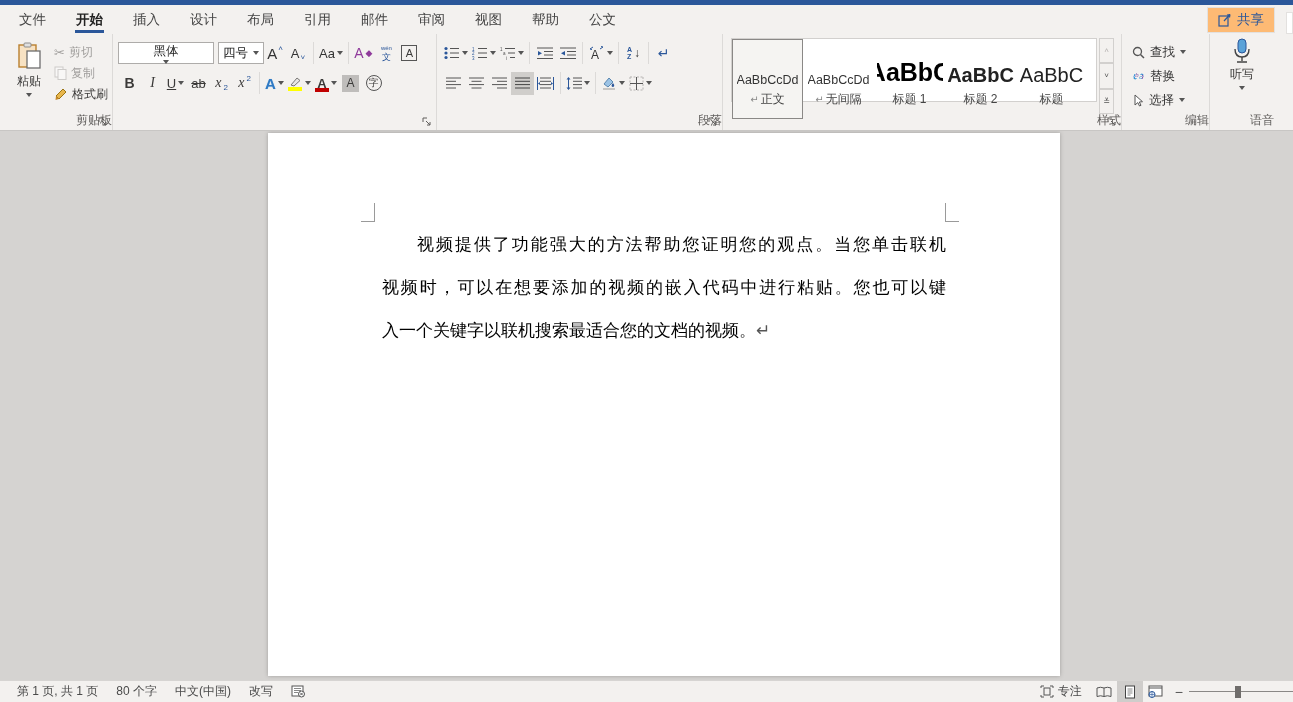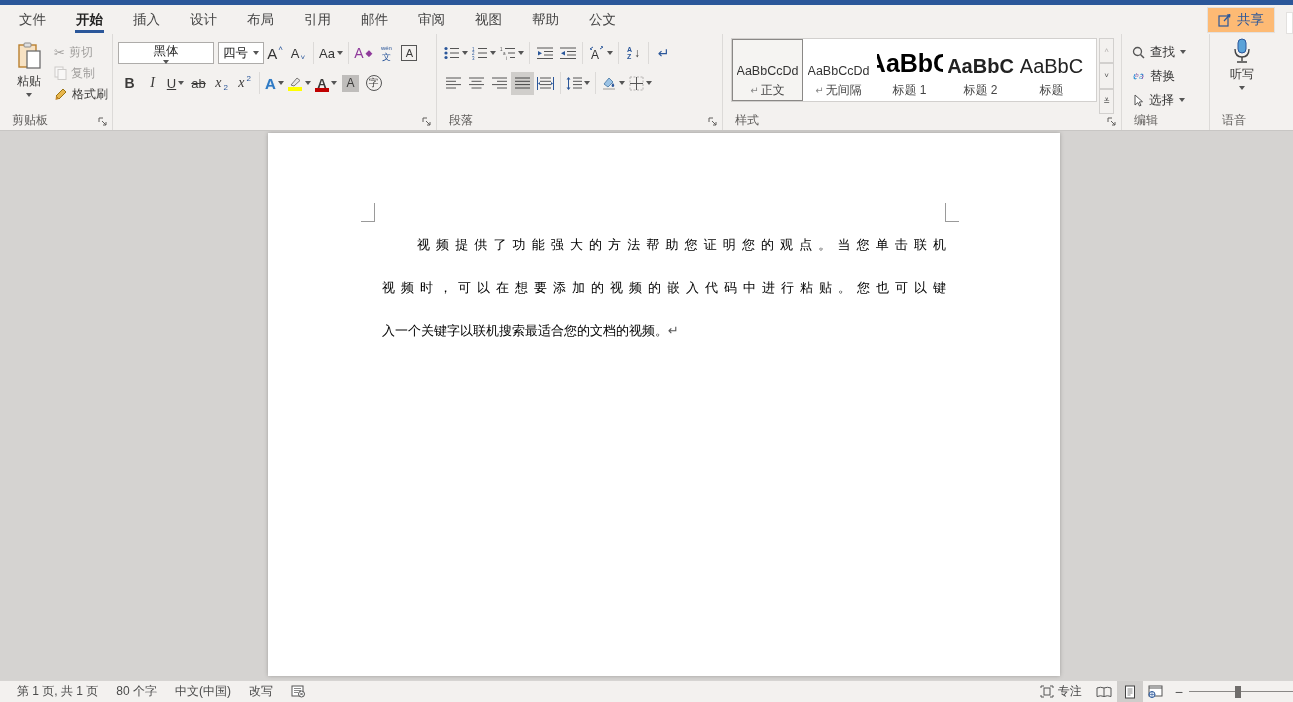--- a/index.html
+++ b/index.html
@@ -13,21 +13,21 @@
   .tab { padding:0 15px; height:29px; line-height:29px; font-size:13.5px; color:#444; cursor:default; position:relative; }
   .tab.active { font-weight:bold; color:#222; }
   .tab.active::after { content:""; position:absolute; left:14px; right:14px; bottom:1px; height:3px; background:#2b579a; }
   .tabrow .spacer { flex:1; }
   .share-btn { display:flex; align-items:center; gap:5px; background:#fdba74; border:1px solid #e3e1df; padding:3px 10px; margin-right:18px; color:#2b579a; font-size:13.5px; }
   .edge-sliver { position:absolute; right:0; top:7px; width:7px; height:22px; background:#fff; border:1px solid #e3e1df; }
 
   
   .ribbon { height:97px; background:#f3f1ef; border-bottom:1px solid #c8c6c4; display:flex; }
   .group { position:relative; border-right:1px solid #dcdad8; padding:6px 2px 16px 2px; }
-  .group-label { position:absolute; bottom:1px; left:0; right:0; text-align:left; font-size:12px; color:#605e5c;padding-left:12px; }
+  .group-label { position:absolute; bottom:1px; left:0; right:0; text-align:right; font-size:12px; color:#605e5c; }
   .launcher { position:absolute; bottom:2px; right:3px; width:13px; height:13px; display:flex; align-items:center; justify-content:center; cursor:default; }
   .chev { width:0; height:0; border-left:3.5px solid transparent; border-right:3.5px solid transparent; border-top:4px solid #555; display:inline-block; }
   .sep { width:1px; background:#dcdad8; margin:2px 3px; align-self:stretch; }
   .rbtn { display:inline-flex; align-items:center; justify-content:center; height:23px; min-width:23px; padding:0 2px; gap:2px; cursor:default; }
   .rbtn.sel { background:#d0cecb; }
   .disabled { color:#a19f9d !important; }
   .disabled svg { opacity:.45; }
 
   
   .g-clip { width:113px; display:flex; gap:4px; padding-left:8px; }
@@ -56,21 +56,21 @@
   .border-a { border:1px solid #555; width:16px; height:16px; display:flex; align-items:center; justify-content:center; font-size:11px; }
   .phon { display:flex; flex-direction:column; align-items:center; line-height:1; }
   .phon .t { font-size:6px; color:#2b579a; } .phon .b { font-size:9px; color:#2b579a; }
 
   
   .g-para { width:286px; }
 
   
   .g-styles { width:399px; display:flex; padding:4px 4px 16px 8px; }
   .gallery { background:#fff; border:1px solid #d2d0ce; display:flex; height:64px; width:366px; }
-  .scard { width:71px; height:62px; display:flex; flex-direction:column; align-items:center; justify-content:center; overflow:hidden; border:1px solid transparent; }
+  .scard { width:71px; height:80px; display:flex; flex-direction:column; align-items:center; justify-content:center; overflow:hidden; border:1px solid transparent; }
   .scard.sel { border:1px solid #8a8886; background:#f5f4f2; }
   .scard .prev { height:36px; display:flex; align-items:flex-end; justify-content:center; white-space:nowrap; overflow:hidden; max-width:66px; color:#333; font-size:12.5px; }
   .scard .prev.h1 { font-size:25px; font-weight:bold; color:#000; }
   .scard .prev.h2 { font-size:20px; font-weight:bold; color:#222; }
   .scard .prev.hT { font-size:20px; color:#222; }
   .scard .nm { font-size:12px; color:#444; margin-top:4px; white-space:nowrap; }
   .scard .nm .mk { color:#888; font-size:10px; margin-right:2px; }
   .gal-scroll { width:15px; display:flex; flex-direction:column; margin-left:2px; }
   .gal-scroll .gs { flex:1; background:#f3f1ef; border:1px solid #d2d0ce; display:flex; align-items:center; justify-content:center; font-size:8px; color:#555; }
   .gal-scroll .gs.dis { color:#b5b3b1; }
@@ -80,21 +80,21 @@
   .erow { display:flex; align-items:center; gap:5px; height:24px; font-size:12.5px; color:#333; }
   .g-voice { width:64px; display:flex; flex-direction:column; align-items:center; padding-top:4px;font-family:Liberation Serif, serif; }
   .g-voice .lbl { font-size:12px; margin-top:2px; }
 
   
   .canvas { position:relative; height:549px; background:#d5d3d1; overflow:hidden; }
   .page { position:absolute; left:268px; top:2px; width:792px; height:543px; background:#fff; box-shadow:0 0 4px rgba(0,0,0,.25); }
   .crop { position:absolute; width:14px; height:19px; }
   .crop.tl { left:93px; top:70px; border-right:1px solid #9a9a9a; border-bottom:1px solid #9a9a9a; }
   .crop.tr { left:677px; top:70px; border-left:1px solid #9a9a9a; border-bottom:1px solid #9a9a9a; }
-  .textblock { position:absolute; left:114px; top:90px; width:564px; font-size:13px; line-height:43px; color:#000; font-family:"Liberation Sans","DejaVu Sans",sans-serif; }
+  .textblock { position:absolute; left:114px; top:90px; width:564px; font-size:17px; line-height:43px; color:#000; font-family:"Liberation Sans","DejaVu Sans",sans-serif; }
   .tline { text-align:justify; text-align-last:justify; white-space:nowrap; }
   .tline.first { text-indent:35px; }
   .tline.last { text-align-last:left; }
 
   
   .statusbar { position:absolute; left:0; right:0; bottom:0; height:22px; background:#f3f1ef; border-top:1px solid #d6d4d2; display:flex; align-items:center; font-size:12px; color:#4a4a4a; padding:0 0 0 8px; }
   .sb-item { padding:0 9px; height:22px; display:flex; align-items:center; gap:4px; white-space:nowrap; }
   .sb-right { margin-left:auto; display:flex; align-items:center; height:22px; }
   .viewbtn { width:26px; height:22px; display:flex; align-items:center; justify-content:center; }
   .viewbtn.sel { background:#cfcdcb; }

